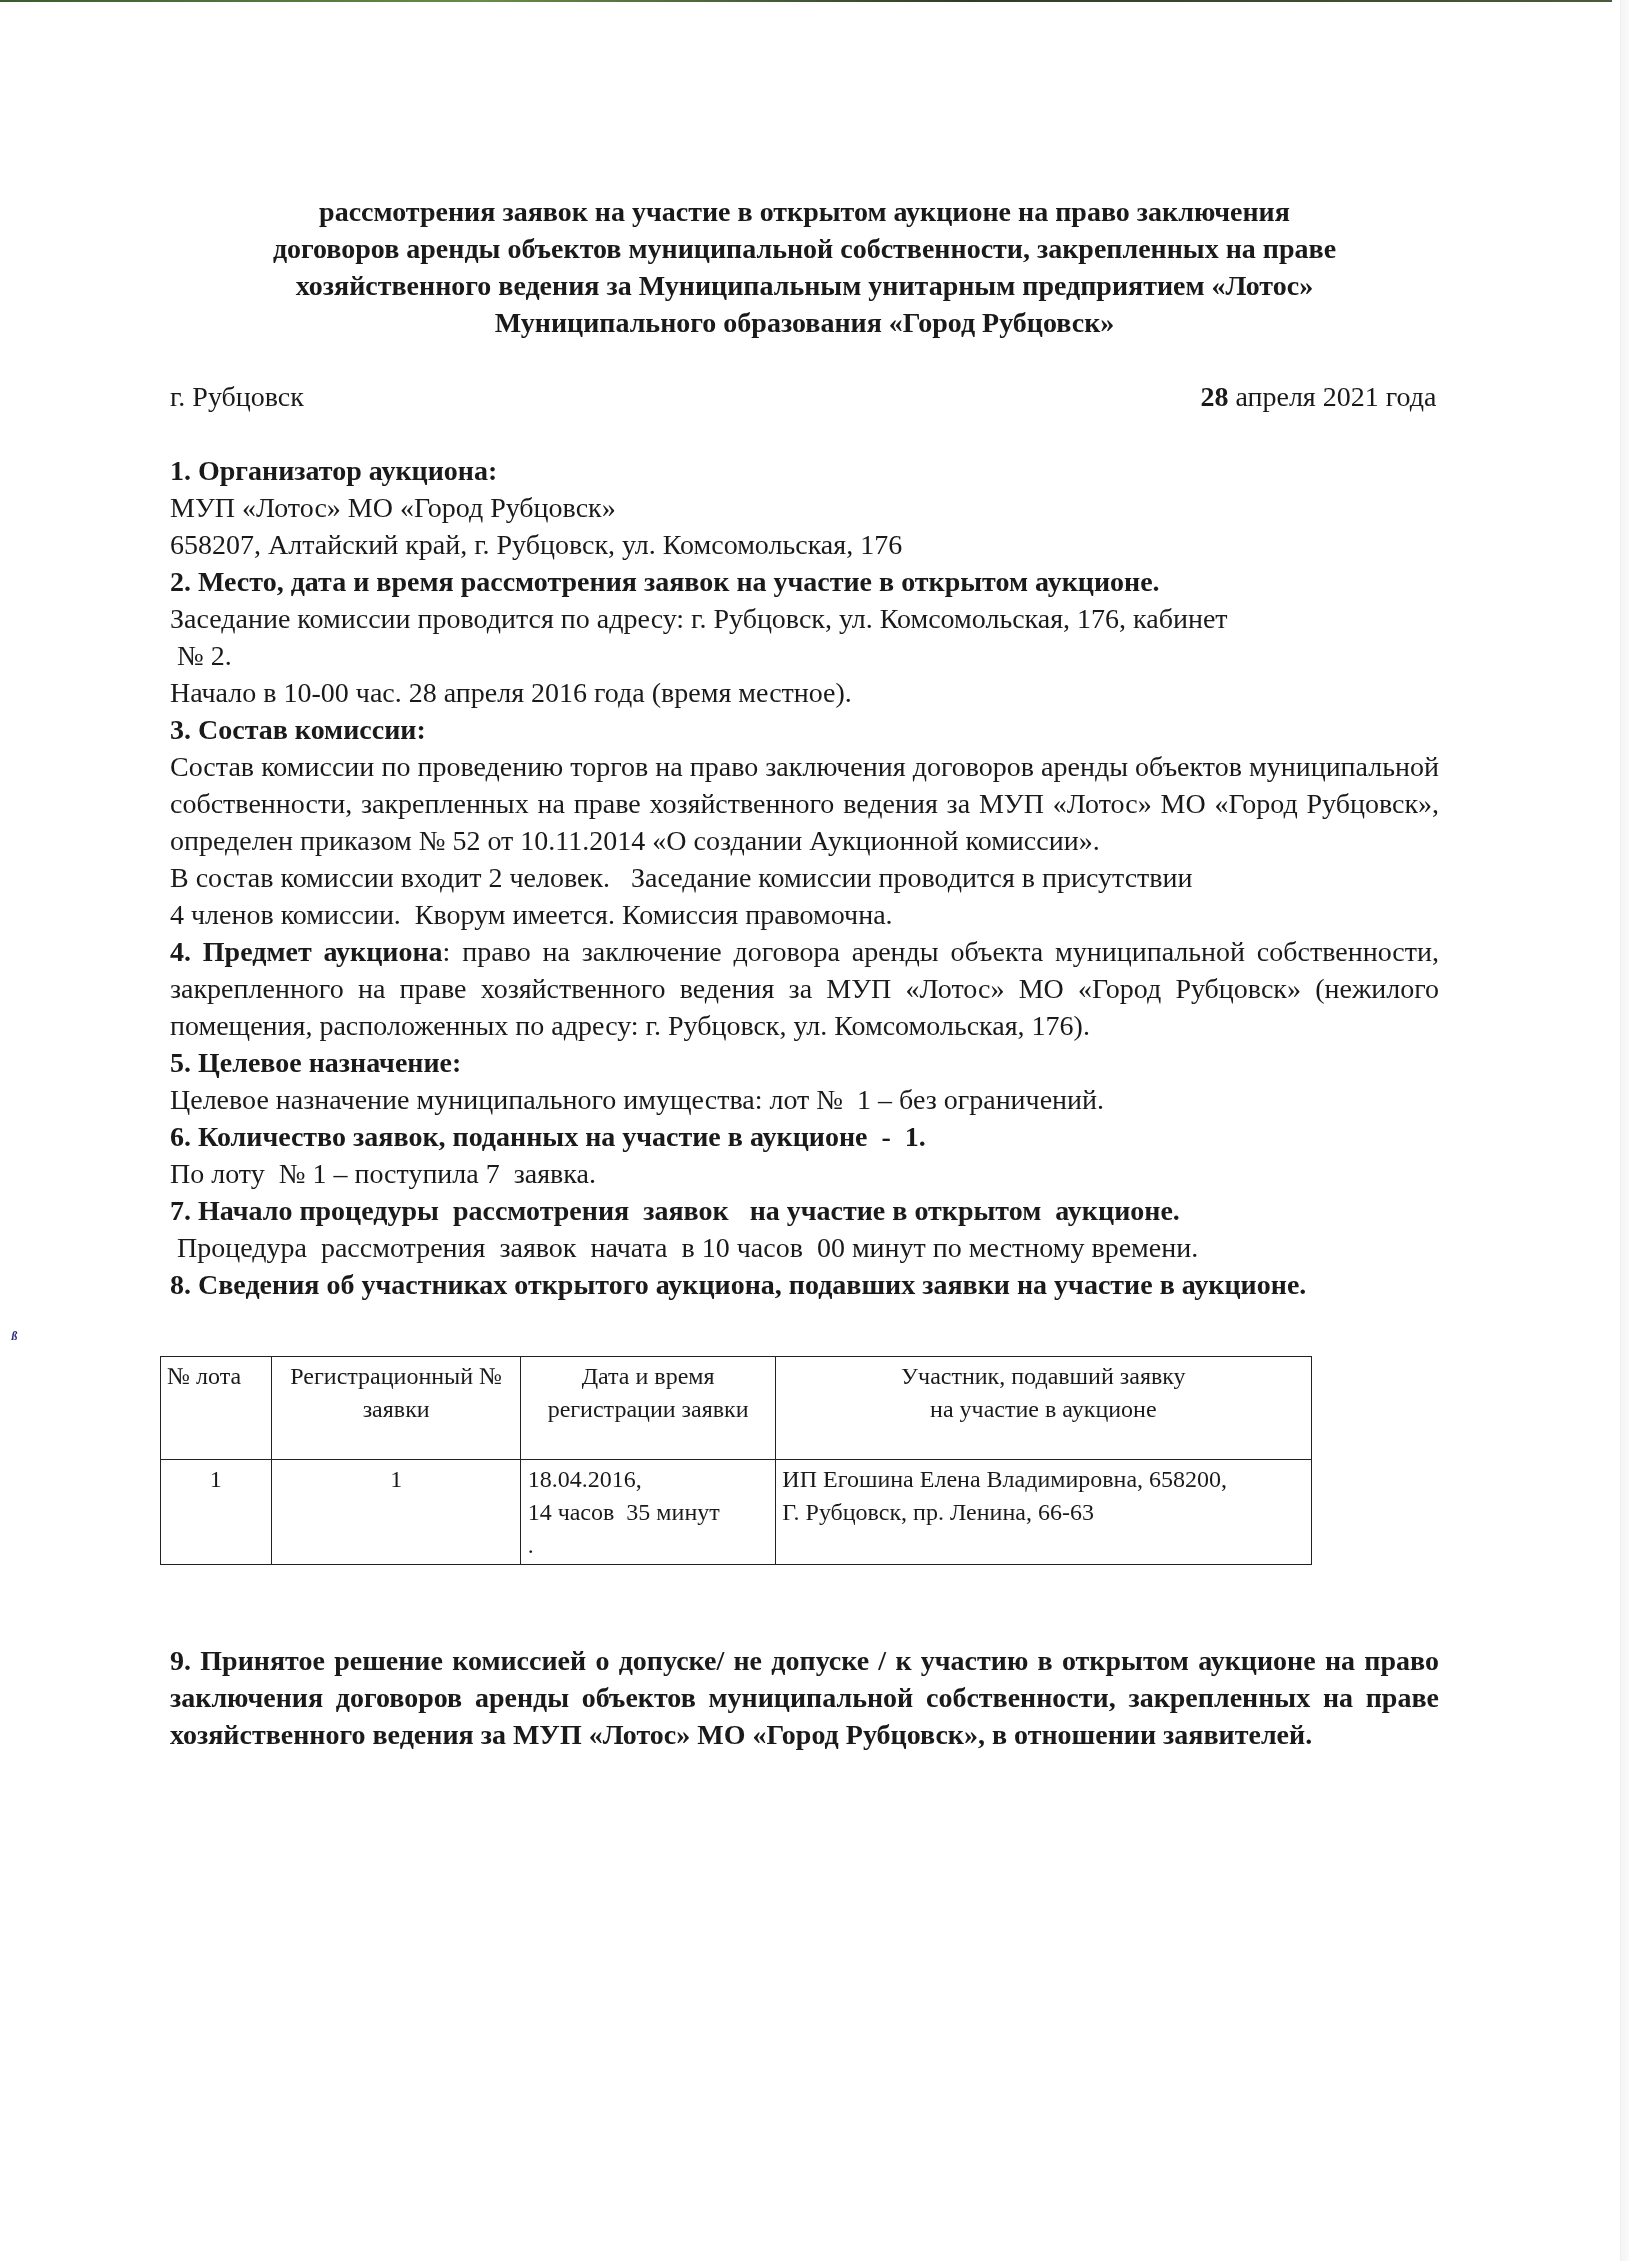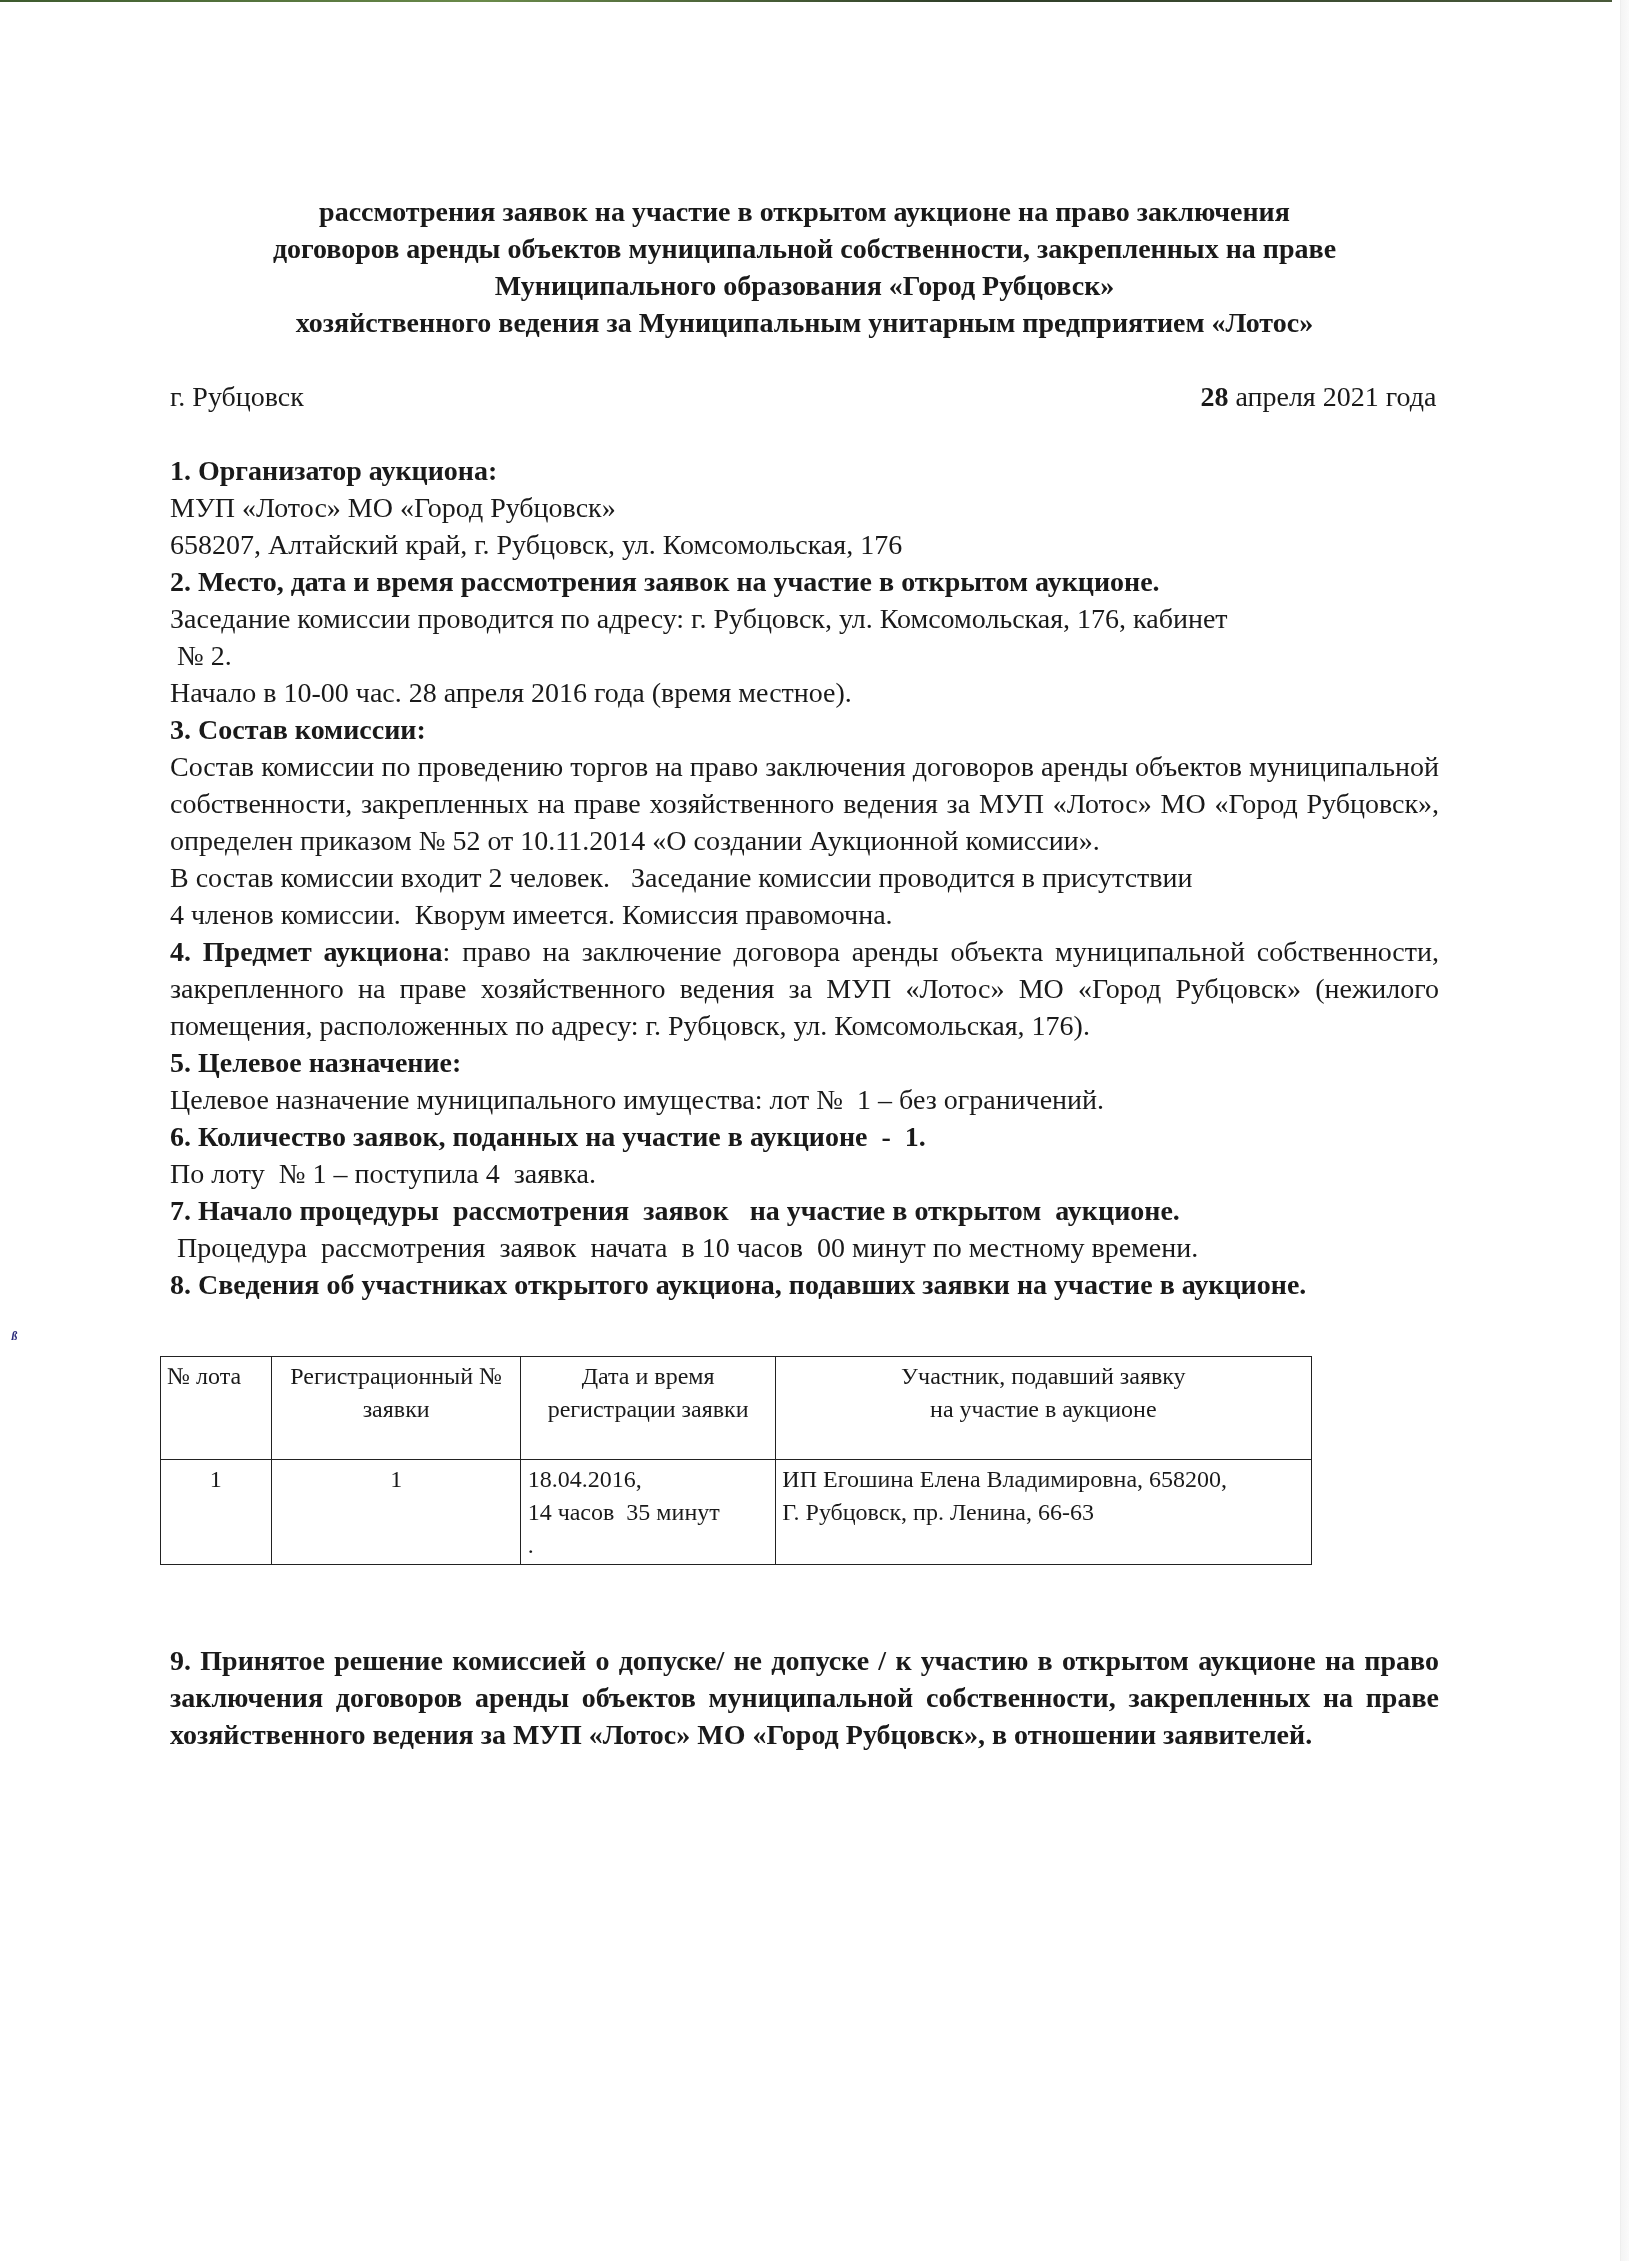--- a/index.html
+++ b/index.html
@@ -111,22 +111,22 @@
 
 <div class="scan-top-edge"></div>
 <div class="scan-right-edge"></div>
 <span class="speck" style="left:11.6px; top:1330px;">ß</span>
 
 <div class="page">
 
   <div class="title-block">
     <div>рассмотрения заявок на участие в открытом аукционе на право заключения</div>
     <div>договоров аренды объектов муниципальной собственности, закрепленных на праве</div>
+    <div>хозяйственного ведения за Муниципальным унитарным предприятием «Лотос»</div>
     <div>Муниципального образования «Город Рубцовск»</div>
-    <div>хозяйственного ведения за Муниципальным унитарным предприятием «Лотос»</div>
   </div>
 
   <div class="city-date-row">
     <span>г. Рубцовск</span>
     <span class="date"><b>28</b><span> апреля 2021 года</span></span>
   </div>
 
   <div class="body-text">
 
     <p class="heading">1. Организатор аукциона:</p>
@@ -142,21 +142,21 @@
     <p class="justify">Состав комиссии по проведению торгов  на право заключения  договоров аренды объектов муниципальной собственности, закрепленных на праве хозяйственного ведения за МУП «Лотос» МО «Город Рубцовск», определен приказом № 52 от 10.11.2014 «О создании Аукционной комиссии».</p>
     <p style="white-space:pre;">В состав комиссии входит 2 человек.   Заседание комиссии проводится в присутствии</p>
     <p style="white-space:pre;">4 членов комиссии.  Кворум имеется. Комиссия правомочна.</p>
 
     <p class="justify"><b>4. Предмет аукциона</b><span>:  право на заключение договора аренды объекта муниципальной собственности, закрепленного на праве хозяйственного ведения за МУП «Лотос» МО «Город Рубцовск» (нежилого  помещения, расположенных по адресу: г. Рубцовск, ул. Комсомольская, 176).</span></p>
 
     <p class="heading">5. Целевое назначение:</p>
     <p style="white-space:pre;">Целевое назначение муниципального имущества: лот №  1 – без ограничений.</p>
 
     <p class="heading" style="white-space:pre;">6. Количество заявок, поданных на участие в аукционе  -  1.</p>
-    <p style="white-space:pre;">По лоту  № 1 – поступила 4  заявка.</p>
+    <p style="white-space:pre;">По лоту  № 1 – поступила 7  заявка.</p>
 
     <p class="heading" style="white-space:pre;">7. Начало процедуры  рассмотрения  заявок   на участие в открытом  аукционе.</p>
     <p style="white-space:pre;"> Процедура  рассмотрения  заявок  начата  в 10 часов  00 минут по местному времени.</p>
 
     <p class="heading justify">8. Сведения об участниках открытого аукциона, подавших заявки на участие в аукционе.</p>
   </div>
 
   <table class="protocol-table">
     <colgroup>
       <col style="width:132px">

